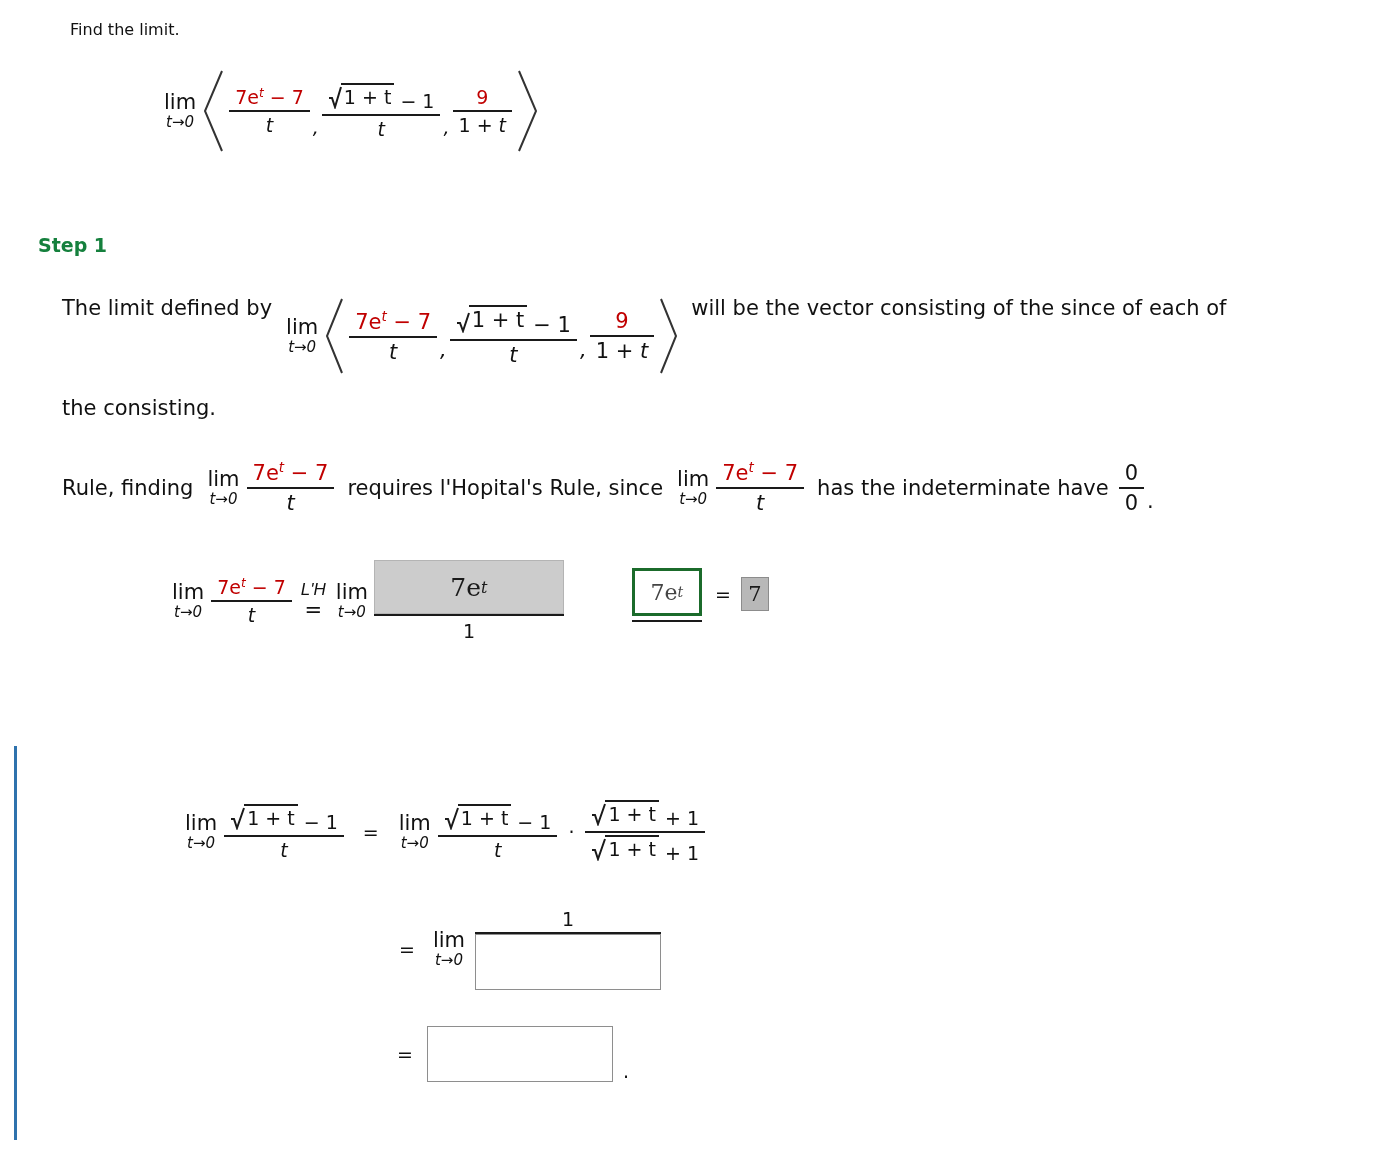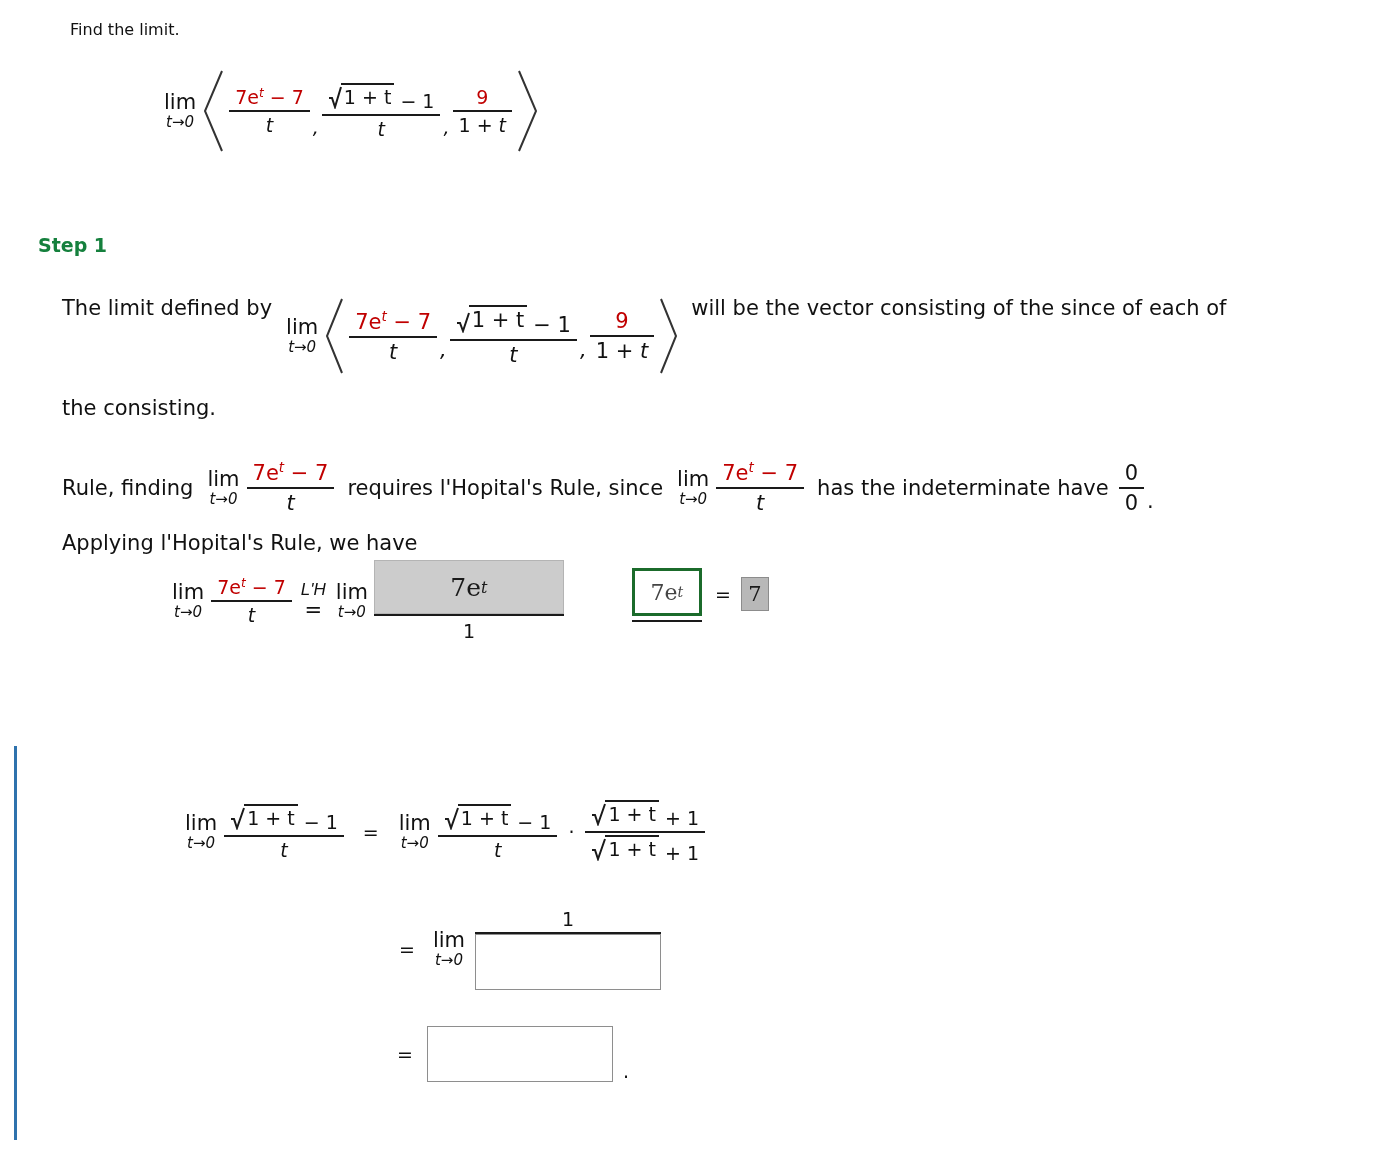--- a/index.html
+++ b/index.html
@@ -306,21 +306,20 @@
     <span>has the indeterminate have</span>
 
     <div class="frac" style="margin-left:10px;">
       <div class="num">0</div>
       <div class="bar"></div>
       <div class="den">0</div>
     </div>
     <span style="align-self:flex-end;padding-bottom:2px;">.</span>
   </div>
 
-  <div id="step1-applying">Applying l'Hopital's Rule, we have</div>
 </div>
 
 <div id="step1-work" class="math row">
 
   <div class="lim">
     <span class="op">lim</span>
     <span class="sub">t→0</span>
   </div>
 
   <div class="frac">

